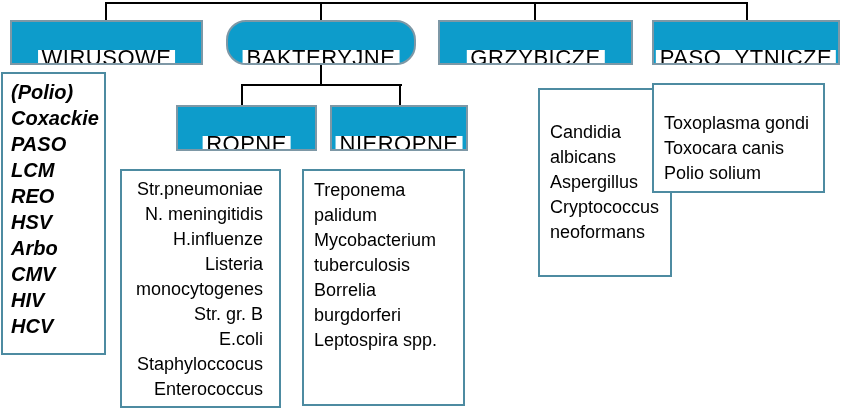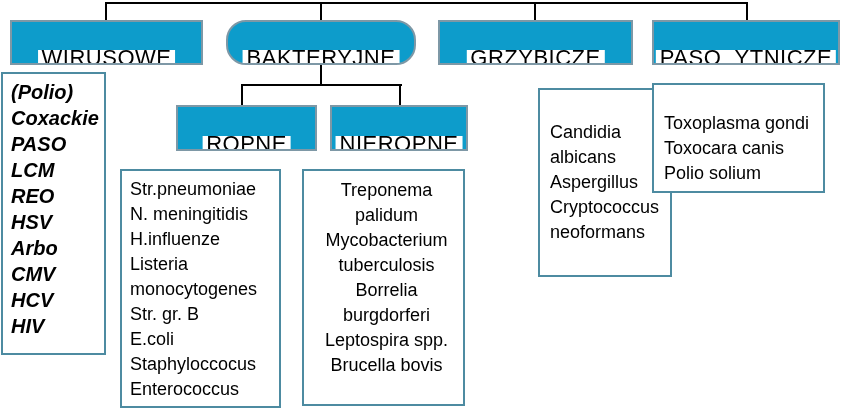--- a/index.html
+++ b/index.html
@@ -43,22 +43,22 @@
   
   .listbox{
     position:absolute;
     background:#ffffff;
     border:2px solid #4D8BA1;
     box-sizing:border-box;
   }
   .list-item{font-size:18px;line-height:25px;}
   #list-wirusowe{left:1px;top:72px;width:105px;height:283px;padding:5px 0 0 8px;font-weight:bold;}
   #list-wirusowe .list-item{font-style:italic;font-size:20px;line-height:26px;}
-  #list-ropne{left:120px;top:169px;width:161px;height:239px;padding:6px 4px 0 8px;}
-  #list-nieropne{left:302px;top:169px;width:163px;height:237px;padding:7px 4px 0 10px;text-align:center;}
+  #list-ropne{left:120px;top:169px;width:161px;height:239px;padding:6px 16px 0 8px;text-align:right;}
+  #list-nieropne{left:302px;top:169px;width:163px;height:237px;padding:7px 4px 0 10px;}
   #list-grzybicze{left:491px;top:88px;width:134px;height:189px;padding:30px 0 0 10px;margin-left:47px;}
   #list-pasozytnicze{left:652px;top:83px;width:173px;height:110px;padding:26px 0 0 10px;}
 </style>
 </head>
 <body>
 
 <div id="canvas">
 
   <div class="hline" style="left:105px;top:2px;width:643px;height:2px;"></div>
   <div class="vline" style="left:105px;top:2px;width:2px;height:18px;"></div>
@@ -105,39 +105,38 @@
 
   <div class="listbox" id="list-wirusowe">
       <div class="list-item">(Polio)</div>
       <div class="list-item">Coxackie</div>
       <div class="list-item">PASO</div>
       <div class="list-item">LCM</div>
       <div class="list-item">REO</div>
       <div class="list-item">HSV</div>
       <div class="list-item">Arbo</div>
       <div class="list-item">CMV</div>
+      <div class="list-item">HIV</div>
       <div class="list-item">HCV</div>
-      <div class="list-item">HIV</div>
     </div>
   <div class="listbox" id="list-ropne">
       <div class="list-item">Str.pneumoniae</div>
       <div class="list-item">N. meningitidis</div>
       <div class="list-item">H.influenze</div>
       <div class="list-item">Listeria monocytogenes</div>
       <div class="list-item">Str. gr. B</div>
       <div class="list-item">E.coli</div>
       <div class="list-item">Staphyloccocus</div>
       <div class="list-item">Enterococcus</div>
     </div>
   <div class="listbox" id="list-nieropne">
       <div class="list-item">Treponema palidum</div>
       <div class="list-item">Mycobacterium tuberculosis</div>
       <div class="list-item">Borrelia burgdorferi</div>
       <div class="list-item">Leptospira spp.</div>
-      <div class="list-item">Brucella bovis</div>
     </div>
   <div class="listbox" id="list-grzybicze">
       <div class="list-item">Candidia albicans</div>
       <div class="list-item">Aspergillus</div>
       <div class="list-item">Cryptococcus neoformans</div>
     </div>
   <div class="listbox" id="list-pasozytnicze">
       <div class="list-item">Toxoplasma gondi</div>
       <div class="list-item">Toxocara canis</div>
       <div class="list-item">Polio solium</div>

